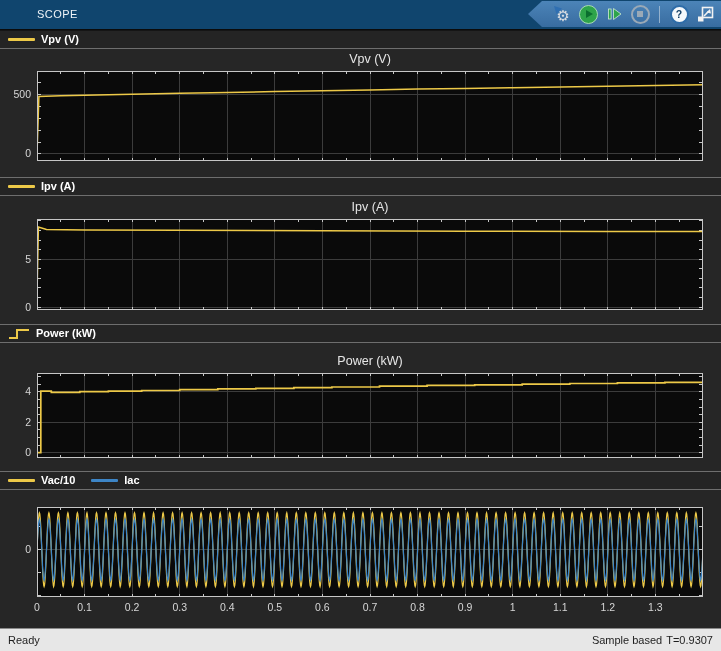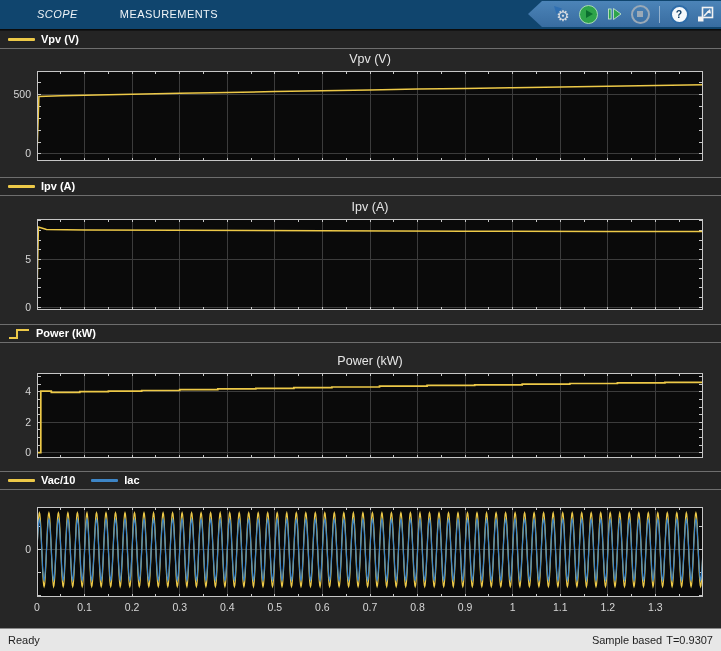--- a/index.html
+++ b/index.html
@@ -3,21 +3,21 @@
 <meta charset="utf-8">
 <style>
   html,body{margin:0;padding:0;background:#262626;}
   body{font-family:"Liberation Sans",sans-serif;}
   .window{position:relative;width:721px;height:651px;background:#262626;overflow:hidden;}
 
   
   .toolbar{position:relative;height:29px;background:#10456E;border-bottom:1px solid #0B0B0B;
            display:flex;align-items:center;}
   .tab{color:#EFF4F8;font-size:11px;letter-spacing:.45px;line-height:29px;white-space:nowrap;}
-  .tab.scope{margin-left:37px;font-style:italic;}
+  .tab.scope{margin-left:37px;}
   .tab.meas{margin-left:42px;}
   .banner{position:absolute;right:0;top:1px;height:26px;width:193px;box-sizing:border-box;
           clip-path:polygon(0 50%,14px 0,100% 0,100% 100%,14px 100%);
           background:linear-gradient(180deg,#4C84B8 0%,#386CA0 100%);
           display:flex;align-items:center;gap:4px;padding-left:23px;}
   .tbtn{width:22px;height:22px;display:flex;align-items:center;justify-content:center;position:relative;cursor:pointer;}
   .gear-main{font-size:15px;color:#D9DDE2;line-height:1;transform:translate(1px,1px);}
   .gear-accent{position:absolute;left:3px;top:3px;width:8px;height:8px;background:#2F6FB2;
                clip-path:polygon(0 0,100% 30%,30% 100%);}
   .run-circle{width:17px;height:17px;border-radius:50%;background:#2EA44A;border:1px solid #A8DDB2;position:relative;}
@@ -45,21 +45,20 @@
              padding:0 8px;font-size:11px;color:#1E1E1E;}
   .statusbar .right{display:flex;gap:4px;}
 </style>
 </head>
 <body>
 
 <div class="window">
 
   <div class="toolbar">
     <div class="tab scope">SCOPE</div>
-    <div class="tab meas">MEASUREMENTS</div>
 
     <div class="banner">
       <div class="tbtn">
         <span class="gear-main">⚙</span>
         <span class="gear-accent"></span>
       </div>
       <div class="tbtn">
         <span class="run-circle"></span>
       </div>
       <div class="tbtn">

